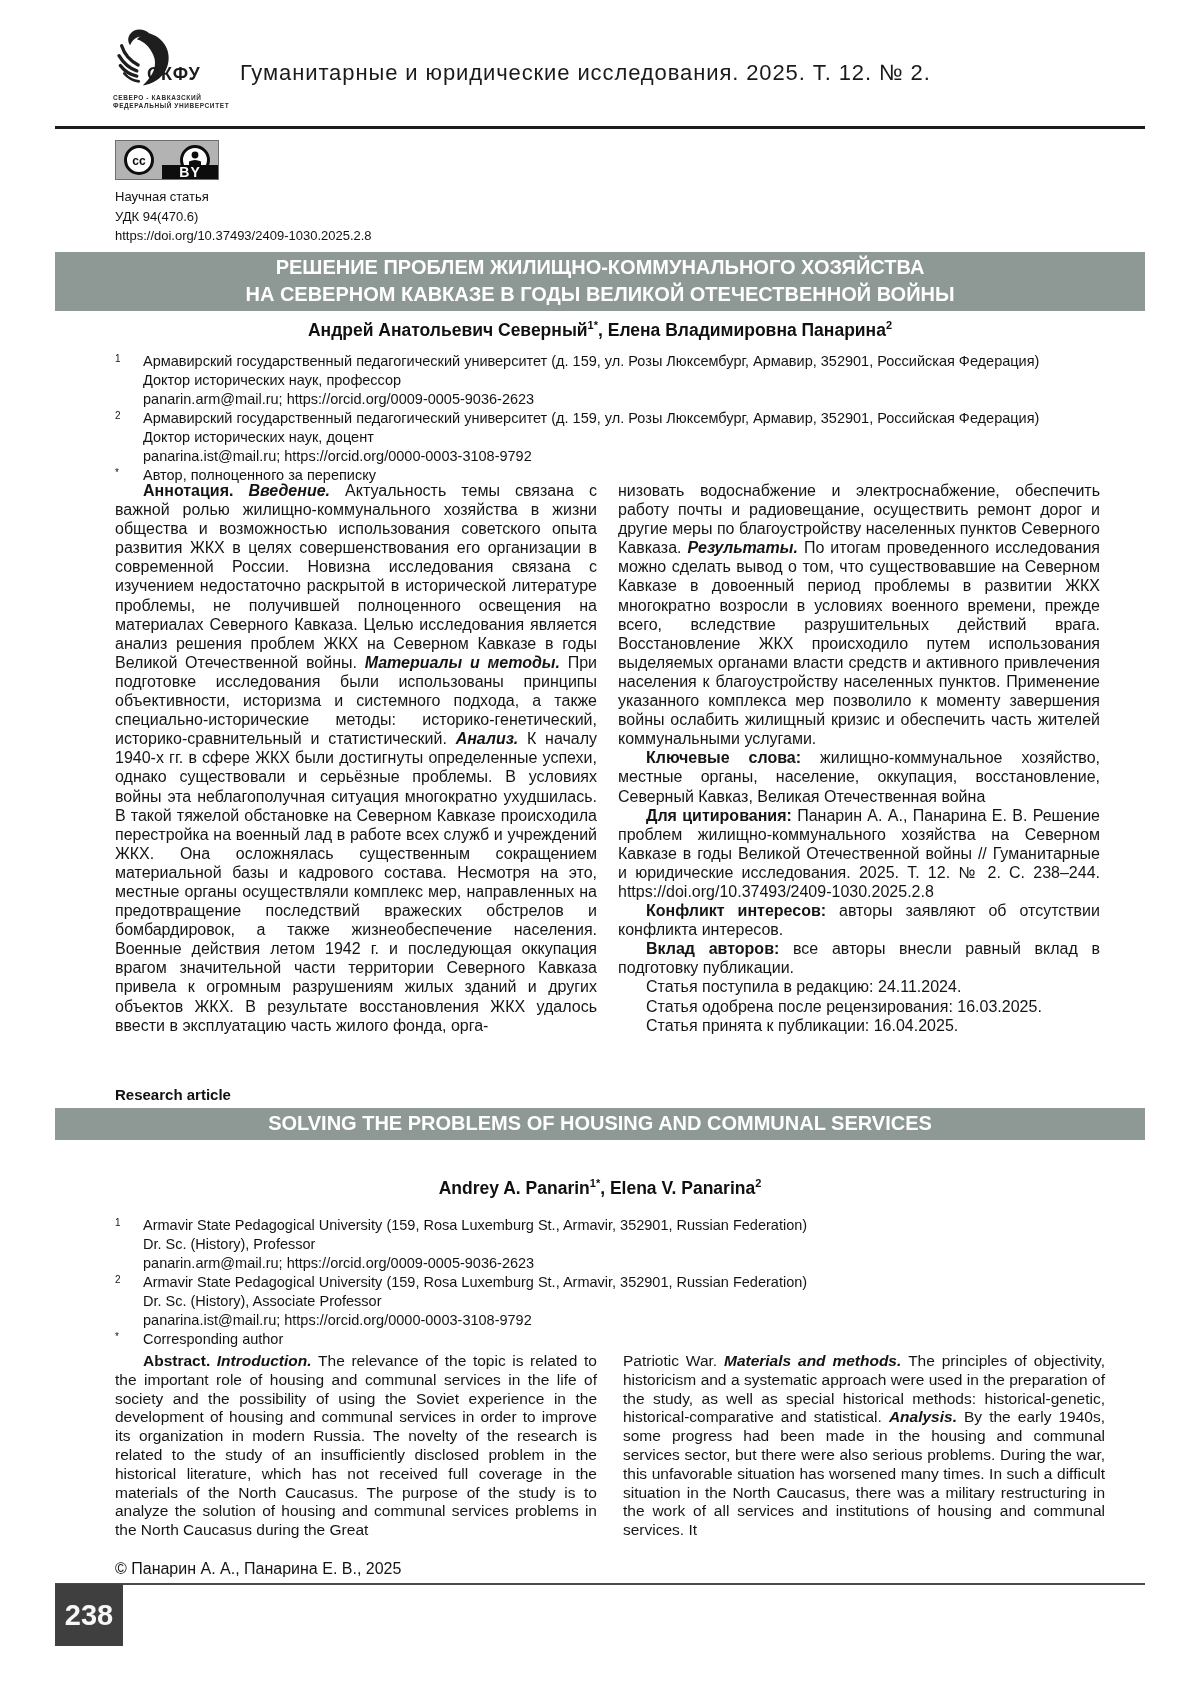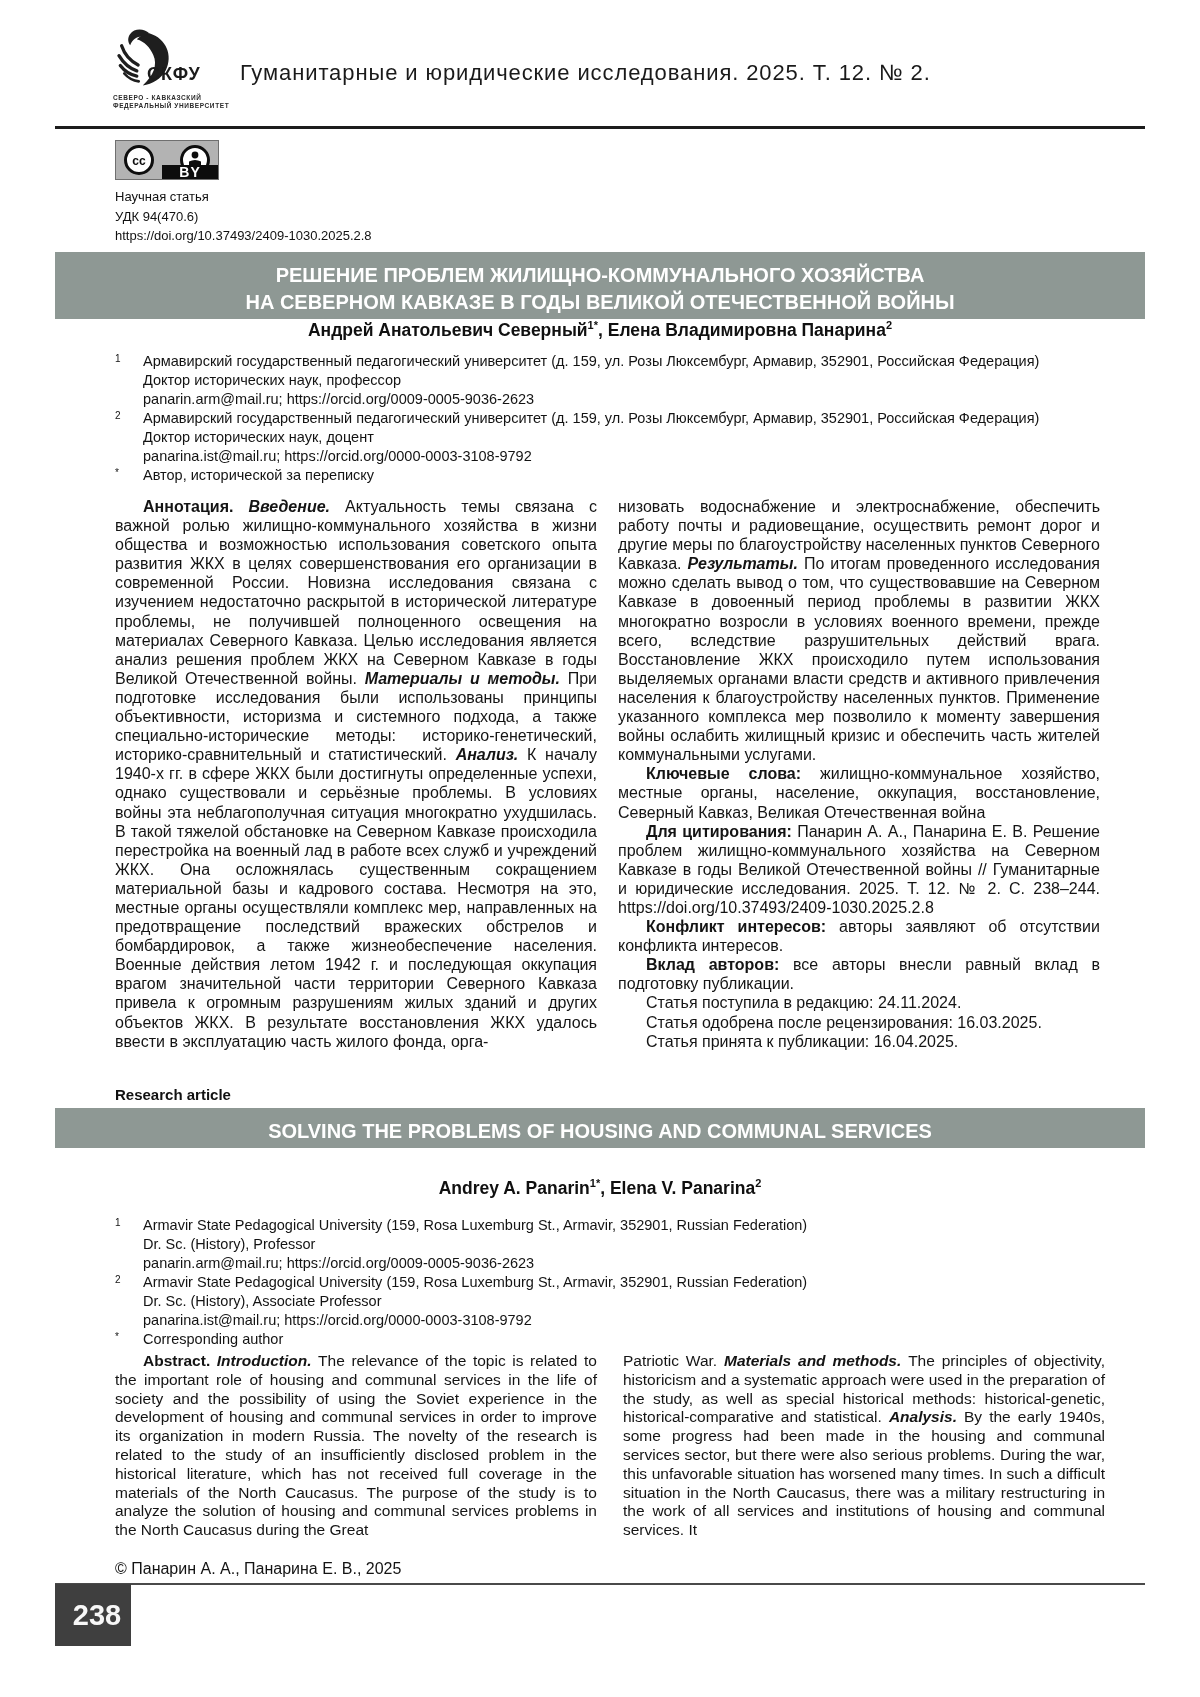--- a/index.html
+++ b/index.html
@@ -26,55 +26,55 @@
   .cc-c{position:absolute; top:3px;}
   .cc-c.c1{left:7px;}
   .cc-c.c2{left:63px;}
   .cc-by-bar{position:absolute; right:0; bottom:0; left:46px; height:14px; background:#0d0d0d; color:#fff;
     font-size:14px; font-weight:bold; text-align:center; line-height:14px; letter-spacing:1px;}
   .meta-line{font-size:13px; line-height:19.5px; color:#111;}
   .meta-line.first{margin-top:7px;}
 
   
   .title-bar{position:absolute; left:55px; width:1090px; background:#8e9894; color:#ffffff; text-align:center;
-    font-weight:bold; font-size:20px; line-height:27px; padding:10px 0 3px 0;}
+    font-weight:bold; font-size:20px; line-height:27px; padding:2px 0 3px 0;}
   .bar-ru{top:252px;}
   .bar-en{top:1108px;}
 
   
   .authors{position:absolute; left:0; width:1200px; text-align:center; font-weight:bold; font-size:17.5px; color:#101010;}
   .authors-ru{top:320px;}
   .authors-en{top:1178px;}
 
   
   .affs{position:absolute; left:115px; width:995px; font-size:14.5px; line-height:19px; color:#131313;}
   .affs-ru{top:352px;}
   .affs-en{top:1216px;}
   .aff-row{display:flex;}
   .aff-marker{width:28px; flex:none;}
   .sup-mark{font-size:10px; position:relative; top:-4px;}
   .aff-lines{flex:1;}
 
   
   .abs{position:absolute; left:115px; width:990px; display:flex; gap:26px;}
-  .abs-ru{top:497px;gap:21px;}
+  .abs-ru{top:481px;gap:21px;}
   .abs-en{top:1352px;}
   .col{width:482px; text-align:justify;}
   .abs-ru .col{font-size:16px; line-height:19.1px;}
   .abs-en .col{font-size:15.5px; line-height:18.8px;}
   .para{margin:0;}
   .para.ind{text-indent:28px;}
 
   .research-article{position:absolute; left:115px; top:1086px; font-weight:bold; font-size:15px; color:#111;}
 
   
   .copyright{position:absolute; left:115px; top:1560px; font-size:16px; color:#131313;}
   .foot-rule{position:absolute; left:55px; top:1583px; width:1090px; border-top:2px solid #4a4a4a;}
   .page-box{position:absolute; left:55px; top:1584px; width:68px; height:62px; background:#3f3f3f; color:#f7f7f7;
-    font-weight:bold; font-size:29px; display:flex; align-items:center; justify-content:center;padding-left:8px;}
+    font-weight:bold; font-size:29px; display:flex; align-items:center; justify-content:center;}
 </style>
 </head>
 <body>
 
 <div class="page">
 
   <div class="header">
     <div class="logo">
       <svg width="66" height="62" viewBox="0 0 100 94">
         <path d="M52 8 C78 16 88 42 77 64 C70 77 57 85 42 87 C58 73 65 56 58 41 C53 29 45 21 33 17 C39 11 45 9 52 8 Z" fill="#1e1e1e"></path>
@@ -135,21 +135,21 @@
       <span class="aff-marker"><span class="sup-mark">2</span></span>
       <div class="aff-lines">
         <div>Армавирский государственный педагогический университет (д. 159, ул. Розы Люксембург, Армавир, 352901, Российская Федерация)</div>
         <div>Доктор исторических наук, доцент</div>
         <div>panarina.ist@mail.ru; https://orcid.org/0000-0003-3108-9792</div>
       </div>
     </div>
     <div class="aff-row">
       <span class="aff-marker"><span class="sup-mark">*</span></span>
       <div class="aff-lines">
-        <div>Автор, исторической за переписку</div>
+        <div>Автор, полноценного за переписку</div>
       </div>
     </div>
   </div>
 
   <div class="abs abs-ru">
     <div class="col">
         <p class="para ind"><span class="b">Аннотация. </span><span class="b i">Введение. </span><span>Актуальность темы связана с важной ролью жилищно-коммунального хозяйства в жизни общества и возможностью использования советского опыта развития ЖКХ в целях совершенствования его организации в современной России. Новизна исследования связана с изучением недостаточно раскрытой в исторической литературе проблемы, не получившей полноценного освещения на материалах Северного Кавказа. Целью исследования является анализ решения проблем ЖКХ на Северном Кавказе в годы Великой Отечественной войны. </span><span class="b i">Материалы и методы. </span><span>При подготовке исследования были использованы принципы объективности, историзма и системного подхода, а также специально-исторические методы: историко-генетический, историко-сравнительный и статистический. </span><span class="b i">Анализ. </span><span>К началу 1940-х гг. в сфере ЖКХ были достигнуты определенные успехи, однако существовали и серьёзные проблемы. В условиях войны эта неблагополучная ситуация многократно ухудшилась. В такой тяжелой обстановке на Северном Кавказе происходила перестройка на военный лад в работе всех служб и учреждений ЖКХ. Она осложнялась существенным сокращением материальной базы и кадрового состава. Несмотря на это, местные органы осуществляли комплекс мер, направленных на предотвращение последствий вражеских обстрелов и бомбардировок, а также жизнеобеспечение населения. Военные действия летом 1942 г. и последующая оккупация врагом значительной части территории Северного Кавказа привела к огромным разрушениям жилых зданий и других объектов ЖКХ. В результате восстановления ЖКХ удалось ввести в эксплуатацию часть жилого фонда, орга-</span></p>
       </div>
     <div class="col">
         <p class="para"><span>низовать водоснабжение и электроснабжение, обеспечить работу почты и радиовещание, осуществить ремонт дорог и другие меры по благоустройству населенных пунктов Северного Кавказа. </span><span class="b i">Результаты. </span><span>По итогам проведенного исследования можно сделать вывод о том, что существовавшие на Северном Кавказе в довоенный период проблемы в развитии ЖКХ многократно возросли в условиях военного времени, прежде всего, вследствие разрушительных действий врага. Восстановление ЖКХ происходило путем использования выделяемых органами власти средств и активного привлечения населения к благоустройству населенных пунктов. Применение указанного комплекса мер позволило к моменту завершения войны ослабить жилищный кризис и обеспечить часть жителей коммунальными услугами.</span></p>

